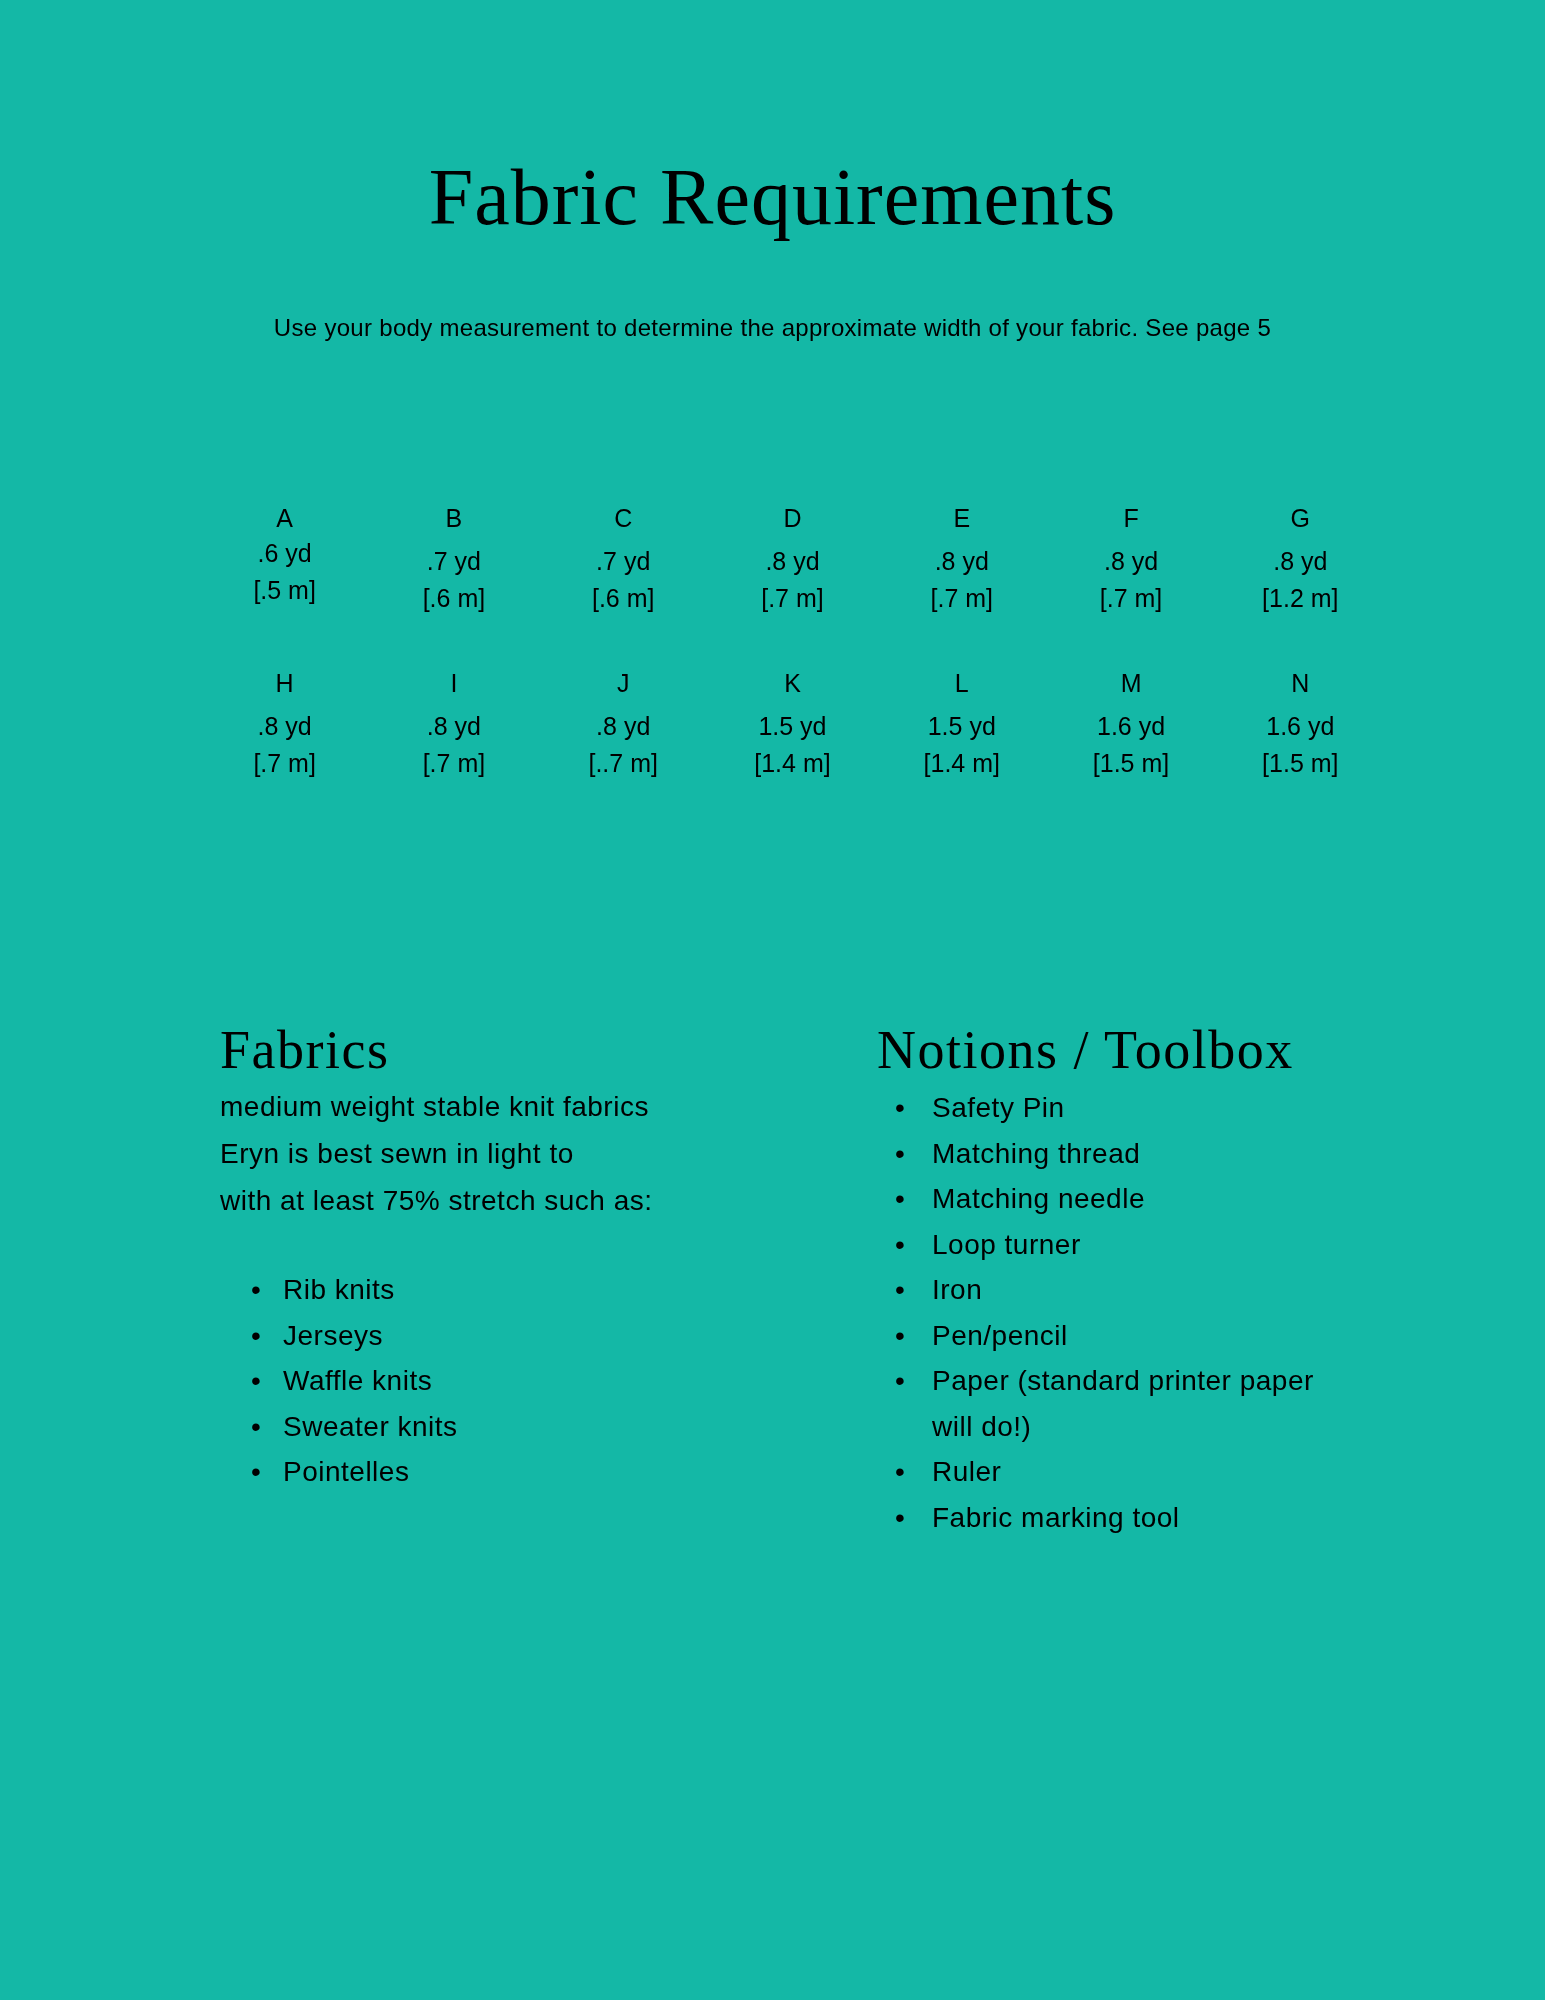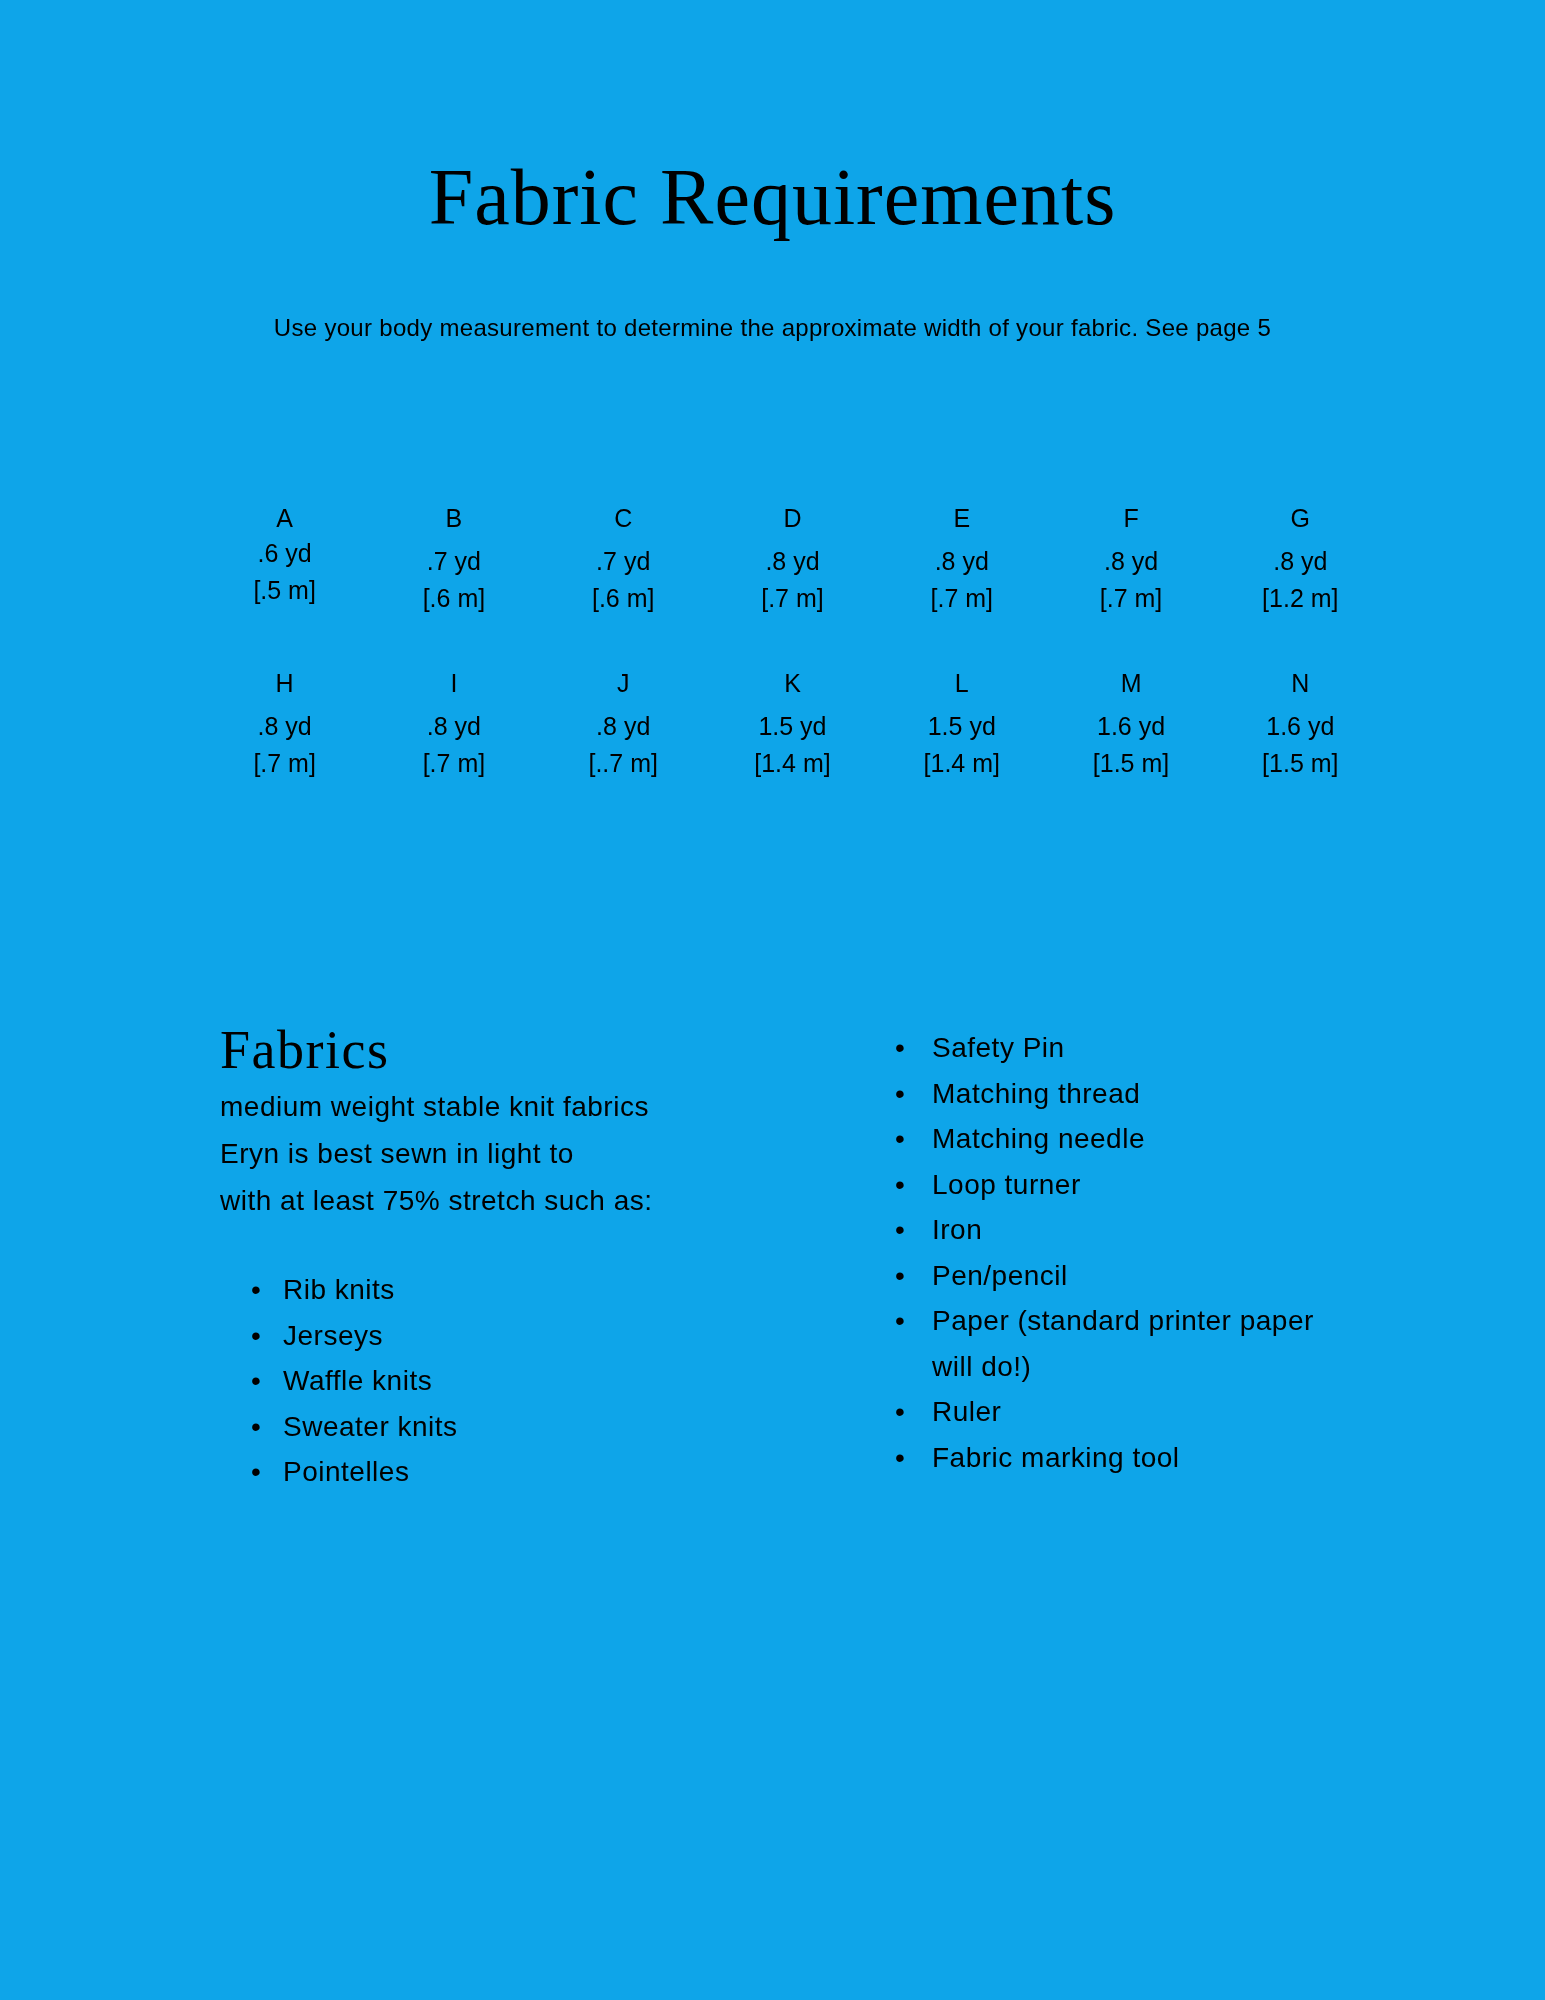--- a/index.html
+++ b/index.html
@@ -5,21 +5,21 @@
 <style>
   html, body {
     margin: 0;
     padding: 0;
     background: #ffffff;
   }
   .page {
     position: relative;
     width: 1545px;
     height: 2000px;
-    background: #0ea5e9;
+    background: #14b8a6;
     color: #000000;
     font-family: "Liberation Sans", sans-serif;
     overflow: hidden;
   }
 
   
   .page-title {
     position: absolute;
     top: 150px;
     left: 0;
@@ -263,20 +263,21 @@
         <span class="li-text">Sweater knits</span>
       </li>
       <li>
         <span class="bullet">•</span>
         <span class="li-text">Pointelles</span>
       </li>
     </ul>
   </section>
 
   <section class="section section-notions">
+    <h2 class="section-heading">Notions / Toolbox</h2>
     <ul class="bullet-list">
       <li>
         <span class="bullet">•</span>
         <span class="li-text">Safety Pin</span>
       </li>
       <li>
         <span class="bullet">•</span>
         <span class="li-text">Matching thread</span>
       </li>
       <li>

